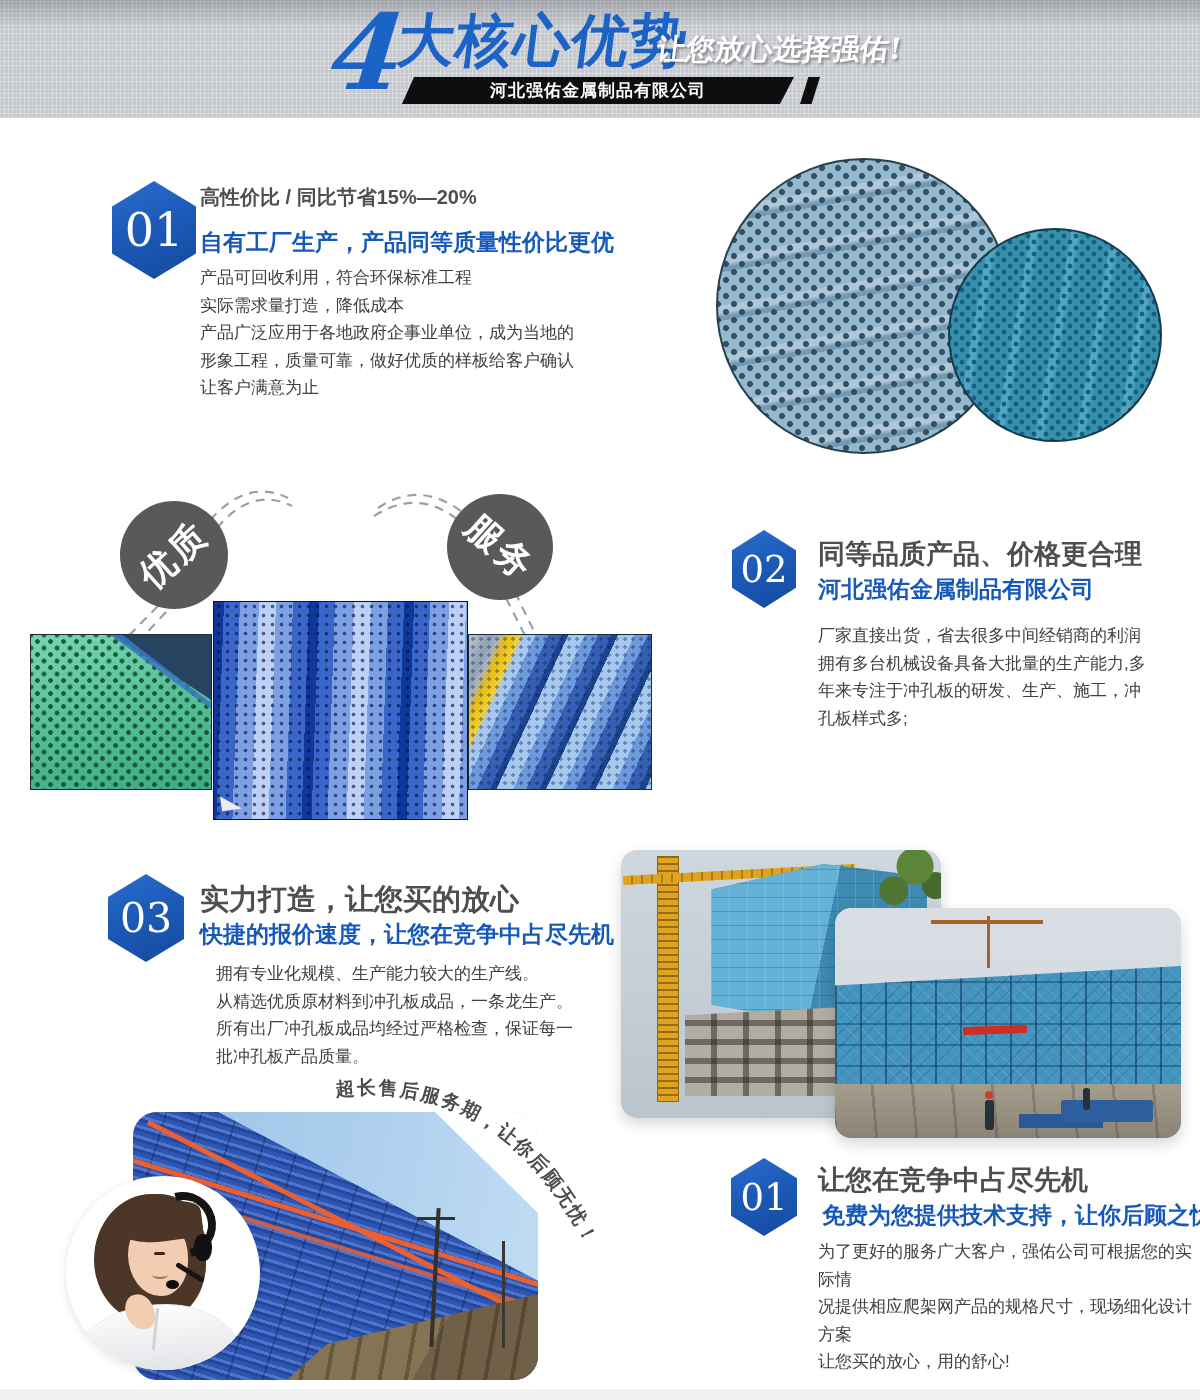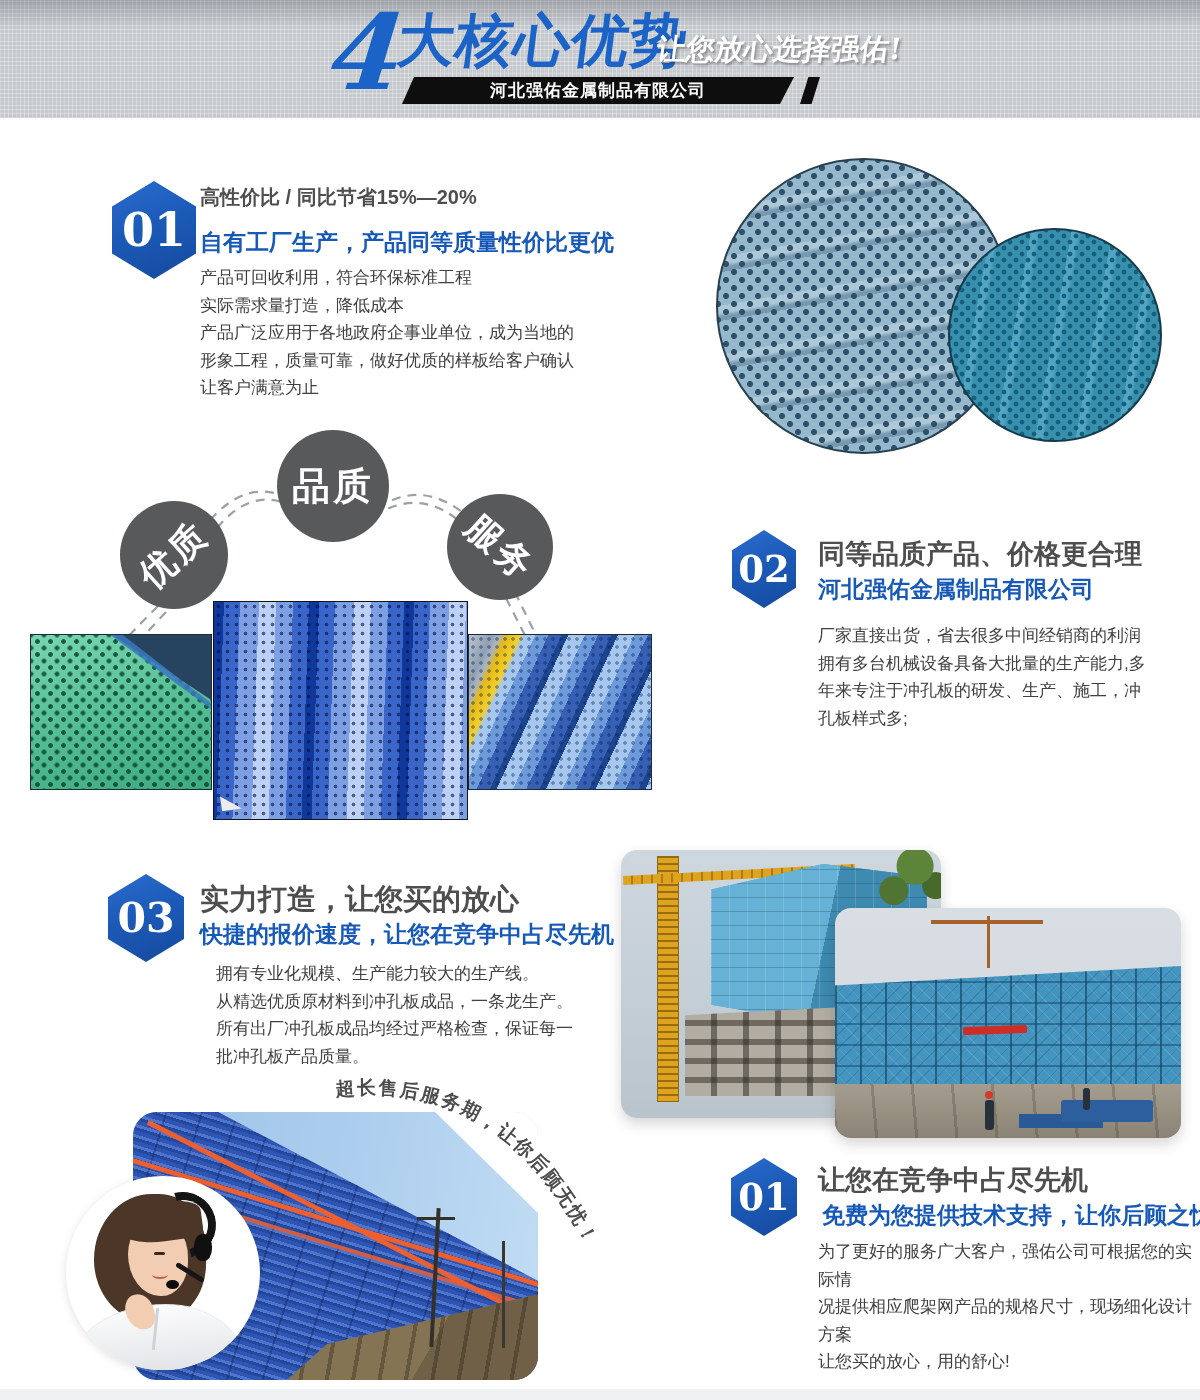--- a/index.html
+++ b/index.html
@@ -44,21 +44,21 @@
     clip-path:polygon(12px 0, 100% 0, calc(100% - 14px) 100%, 0 100%);
   }
   .ribbon-tip {
     position:absolute; left:800px; top:77px; width:20px; height:27px; background:#0e0e0e;
     clip-path:polygon(42% 0, 100% 0, 58% 100%, 0 100%);
   }
 
   
   .hex {
     position:absolute; display:flex; align-items:center; justify-content:center;
-    color:#fff; font-family:"DejaVu Serif","Liberation Serif",serif; font-weight:bold;
+    color:#fff; font-family:"DejaVu Serif","Liberation Serif",serif; font-weight:normal;
     background:linear-gradient(160deg,#2a6ccd 0%, #1c5ab8 45%, #154a9e 100%);
     clip-path:polygon(50% 0, 100% 26%, 100% 74%, 50% 100%, 0 74%, 0 26%);
   }
   .sec01 .hex { left:112px; top:181px; width:84px; height:98px; font-size:46px; }
   .sec02 .hex { left:732px; top:530px; width:64px; height:78px; font-size:37px; }
   .sec03 .hex { left:108px; top:874px; width:76px; height:88px; font-size:41px; }
   .sec04 .hex { left:731px; top:1158px; width:66px; height:78px; font-size:37px; }
 
   .sec-title { position:absolute; color:#4e4e4e; font-weight:bold; white-space:nowrap; }
   .t-sans  { font-family:"Liberation Sans",sans-serif; }
@@ -363,23 +363,20 @@
     <path d="M 378,88 Q 420,60 462,92"></path>
     <path d="M 374,96 Q 418,68 458,100"></path>
     <path d="M 158,186 Q 130,214 106,240"></path>
     <path d="M 166,192 Q 140,220 116,246"></path>
     <path d="M 515,172 Q 530,204 546,234"></path>
     <path d="M 506,178 Q 522,210 538,240"></path>
   </svg>
   <div class="qc qc-left">
     <span>优质</span>
   </div>
-  <div class="qc qc-mid">
-    <span>品质</span>
-  </div>
   <div class="qc qc-right">
     <span>服务</span>
   </div>
 
   <div class="panel-green">
     <div class="pg-corner"></div>
     <div class="pg-corner2"></div>
   </div>
   <div class="panel-mid">
     <div class="pm-flag"></div>

